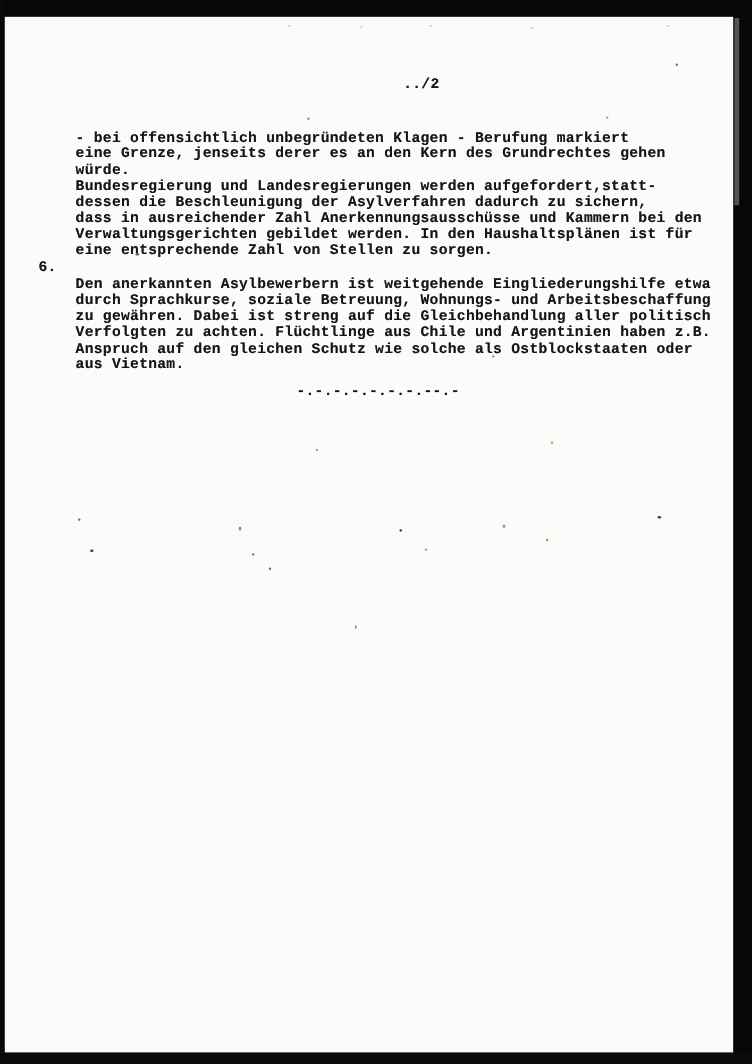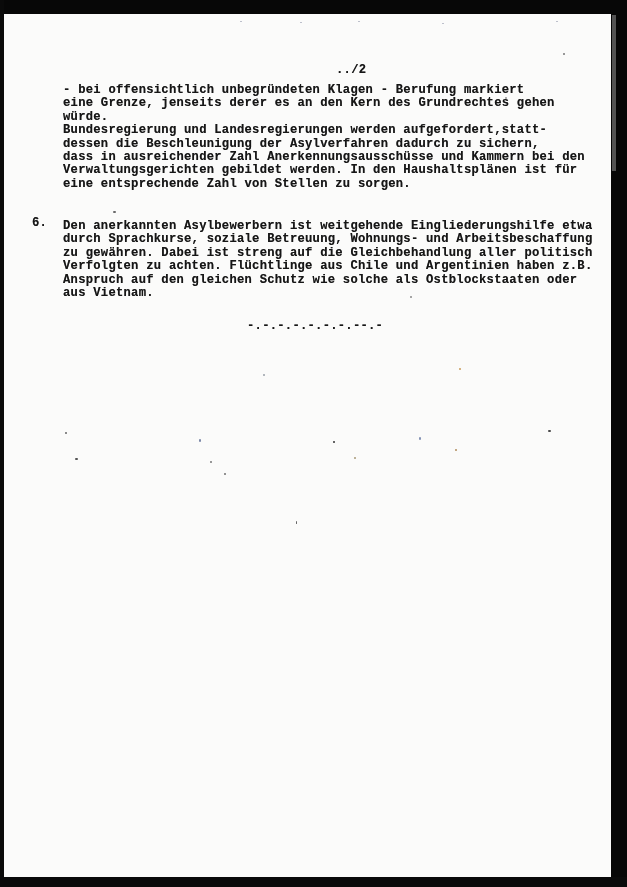--- a/index.html
+++ b/index.html
@@ -21,23 +21,23 @@
     font-family:"Liberation Mono","DejaVu Sans Mono",monospace;
     font-size:12.2px;
     line-height:13.4px;
     font-weight:bold;
     letter-spacing:0.25px;
     color:#161616;
     white-space:pre;
     text-shadow:0 0 0.4px rgba(20,20,20,0.55);
   }
   .page-marker{left:336px;top:64px;}
-  .para-cont{left:63px;top:84px;}
+  .para-cont{left:63px;top:109px;}
   .item-num{left:32px;top:217px;}
-  .item-text{left:63px;top:220px;}
+  .item-text{left:63px;top:231px;}
   .separator{left:247px;top:320px;}
 
   .speck{position:absolute;border-radius:1px;}
 </style>
 </head>
 <body>
 
 <div class="scan-root">
 
   <div class="txt page-marker">../2</div>

